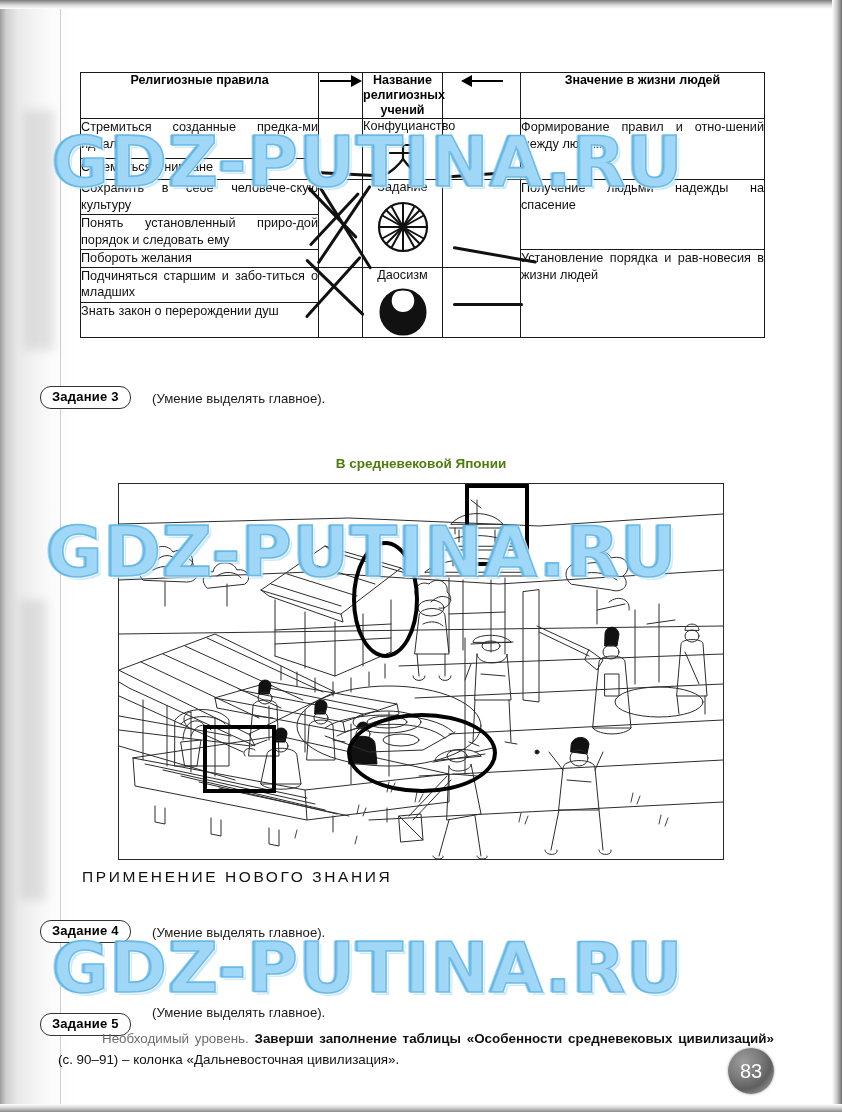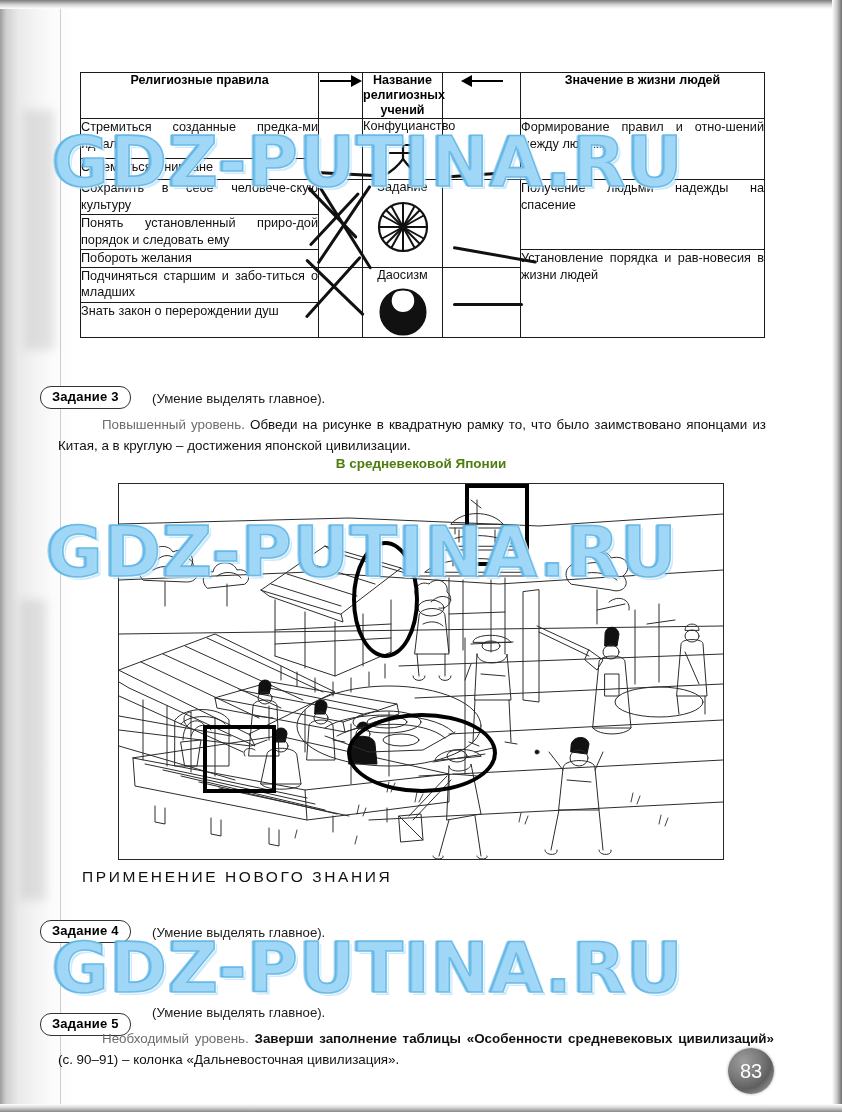--- a/index.html
+++ b/index.html
@@ -302,23 +302,20 @@
     <div class="pen" style="left:308px;top:186px;width:70px;height:3.4px;transform:rotate(46deg);"></div>
     <div class="pen" style="left:310px;top:244px;width:72px;height:3.4px;transform:rotate(-47deg);"></div>
     <div class="pen" style="left:306px;top:258px;width:80px;height:3.4px;transform:rotate(44deg);"></div>
     <div class="pen" style="left:306px;top:316px;width:82px;height:3.4px;transform:rotate(-48deg);"></div>
     <div class="pen" style="left:320px;top:186px;width:96px;height:3.4px;transform:rotate(58deg);"></div>
     <div class="pen" style="left:318px;top:262px;width:94px;height:3.4px;transform:rotate(-56deg);"></div>
 
     <div class="badge" style="left:40px;top:386px;">Задание 3</div>
     <div class="after-badge" style="left:152px;top:391px;">(Умение выделять главное).</div>
 
-    <div class="para" style="left:58px;top:414px;width:708px;">
-      <span class="lvl" style="margin-left:44px;">Повышенный уровень.</span><span> Обведи на рисунке в квадратную рамку то, что было заимство­вано японцами из Китая, а в круглую – достижения японской цивилизации.</span>
-    </div>
 
     <div class="fig-caption" style="left:0;top:456px;">В средневековой Японии</div>
 
     <div class="illus">
       <svg width="604" height="375" viewBox="0 0 604 375">
         <g stroke="#2c2c2c" fill="none" stroke-width="1" stroke-linejoin="round" stroke-linecap="round">
 
           <path d="M0 40 L230 34 L420 42 L604 30"></path>
           <path d="M0 96 L190 88 L380 100 L604 86"></path>
           <path d="M0 150 L604 142"></path>

